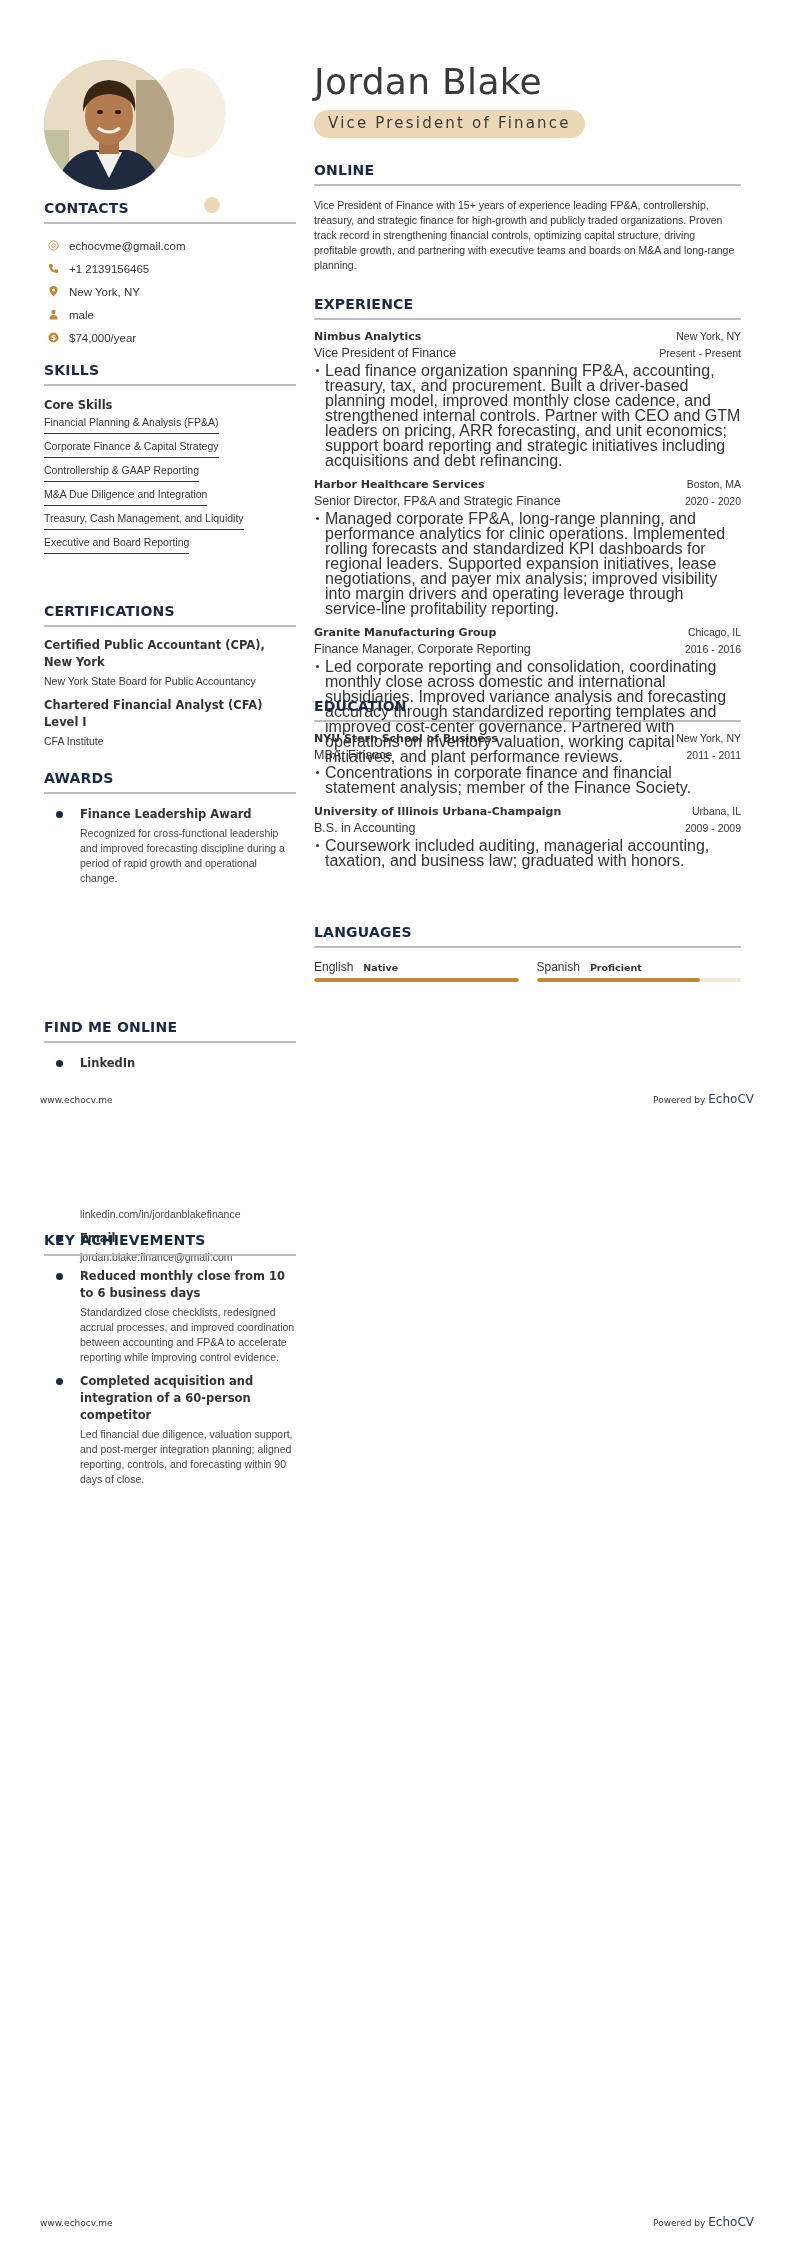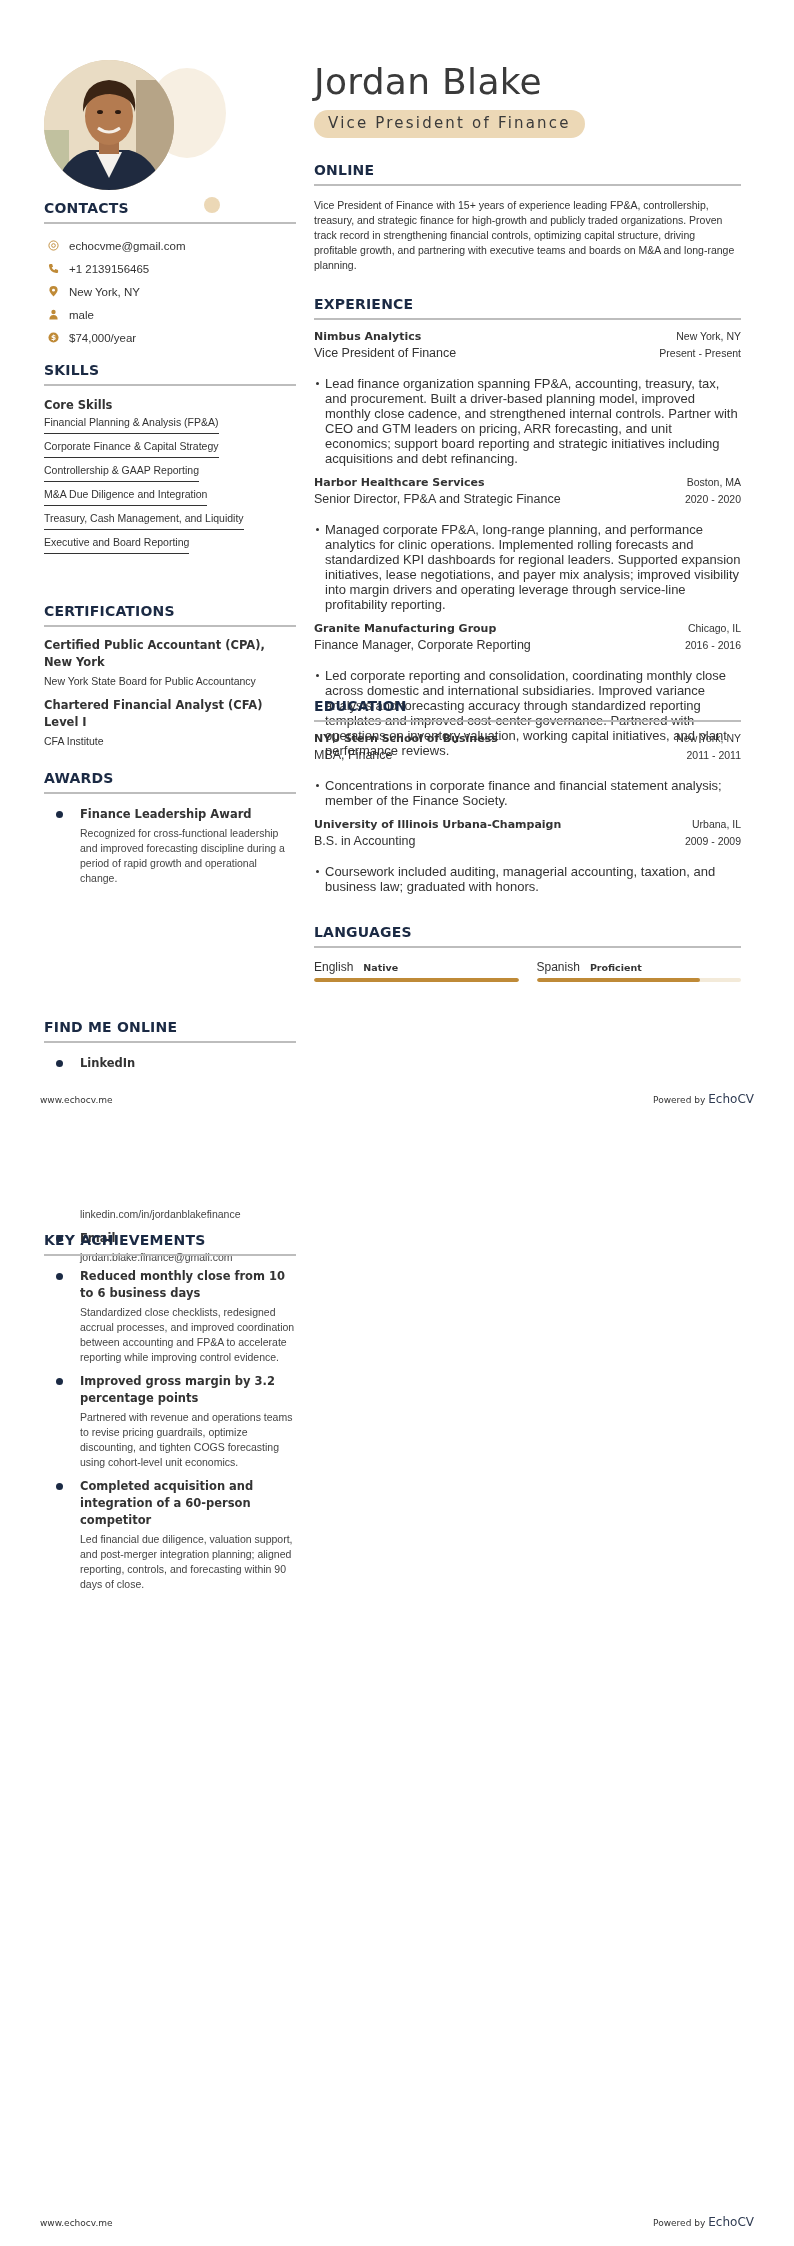--- a/index.html
+++ b/index.html
@@ -77,21 +77,21 @@
     .summary p { margin-top: 12px; font-size: 10.5px; line-height: 15px; color: #333; }
 
     .experience { top: 296px; }
     .entry { margin-top: 10px; }
     .entry-top { display: flex; justify-content: space-between; align-items: baseline; }
     .org { font-family: "DejaVu Sans", sans-serif; font-weight: bold; font-size: 11px; color: #333; }
     .loc { font-size: 10.5px; color: #333; }
     .entry-mid { display: flex; justify-content: space-between; align-items: baseline; margin-top: 3px; }
     .role { font-size: 12.5px; color: #333; }
     .dates { font-size: 10.5px; color: #333; }
-    .entry-bul { position: relative; padding-left: 11px; margin-top: 16px; font-size: 13px; line-height: 15px; color: #333; }
+    .entry-bul { position: relative; padding-left: 11px; margin-top: 3px; font-size: 16px; line-height: 15px; color: #333; }
     .entry-bul::before { content: ""; position: absolute; left: 2px; top: 6px; width: 3px; height: 3px; border-radius: 50%; background: #333; }
 
     .education { top: 698px; }
     .languages { top: 896px; margin-top: 28px; }
     .lang-row { display: flex; gap: 18px; margin-top: 12px; }
     .lang { width: 205px; }
     .lang-head { display: flex; align-items: center; }
     .lang-name { font-size: 12px; color: #333; }
     .lang-level { font-family: "DejaVu Sans", sans-serif; font-weight: bold; font-size: 9.5px; color: #333; margin-left: 10px; }
     .lang-bar { height: 4px; border-radius: 2px; background: #f3ead9; margin-top: 4px; overflow: hidden; }
@@ -365,22 +365,17 @@
   <div class="sec-title">KEY ACHIEVEMENTS</div>
   <div class="sec-rule"></div>
   <div class="bullet-list">
     <div class="b-item">
       <span class="dot"></span>
       <div class="b-title">Reduced monthly close from 10 to 6 business days</div>
       <div class="b-desc">Standardized close checklists, redesigned accrual processes, and improved coordination between accounting and FP&amp;A to accelerate reporting while improving control evidence.</div>
     </div>
     <div class="b-item">
       <span class="dot"></span>
-      <div class="b-title">Improved gross margin by 3.2 percentage points</div>
-      <div class="b-desc">Partnered with revenue and operations teams to revise pricing guardrails, optimize discounting, and tighten COGS forecasting using cohort-level unit economics.</div>
-    </div>
-    <div class="b-item">
-      <span class="dot"></span>
       <div class="b-title">Completed acquisition and integration of a 60-person competitor</div>
       <div class="b-desc">Led financial due diligence, valuation support, and post-merger integration planning; aligned reporting, controls, and forecasting within 90 days of close.</div>
     </div>
   </div>
 </div>
 
 </body></html>

